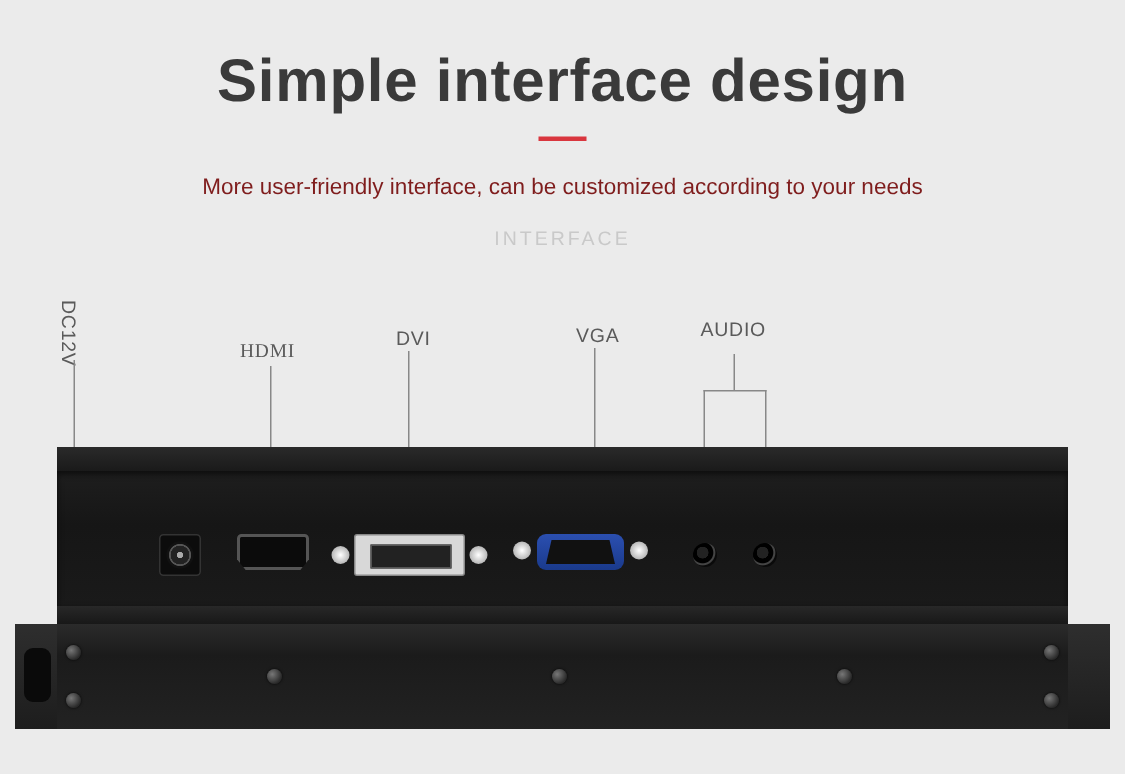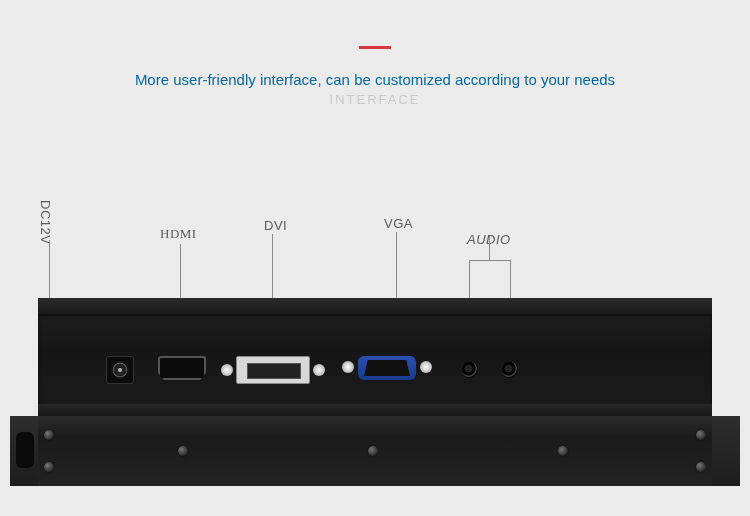--- a/index.html
+++ b/index.html
@@ -22,28 +22,28 @@
     letter-spacing: 0.5px;
   }
   .underline {
     width: 32px;
     height: 3px;
     background: #d9363e;
     margin: 14px auto 20px auto;
   }
   .subtitle {
     font-size: 15px;
-    color: #0369a1;
+    color: #7f1d1d;
     line-height: 1.5;
   }
   .eyebrow {
     font-size: 13px;
     color: #c9c9c9;
     letter-spacing: 2px;
-    margin-top: 0;
+    margin-top: 14px;
     font-weight: 500;
   }
   .labels {
     position: absolute;
     top: 0; left: 0; right: 0;
   }
   .port-label {
     position: absolute;
     font-size: 13px;
     color: #5a5a5a;
@@ -51,21 +51,21 @@
   }
   .dc-label {
     writing-mode: vertical-rl;
     text-orientation: mixed;
     top: 200px;
     left: 38px;
   }
   .hdmi-label { top: 226px; left: 160px; font-family: Liberation Serif, serif; }
   .dvi-label  { top: 218px; left: 264px; }
   .vga-label  { top: 216px; left: 384px; }
-  .audio-label{ top: 232px; left: 467px; font-style: italic; }
+  .audio-label{ top: 212px; left: 467px; }
 
   .leader {
     position: absolute;
     background: #888;
   }
   .leader-dc   { left: 49px;  top: 240px; width: 1px; height: 112px; }
   .leader-hdmi { left: 180px; top: 244px; width: 1px; height: 104px; }
   .leader-dvi  { left: 272px; top: 234px; width: 1px; height: 114px; }
   .leader-vga  { left: 396px; top: 232px; width: 1px; height: 116px; }
   .leader-audioL { left: 469px; top: 260px; width: 1px; height: 92px; }
@@ -202,20 +202,21 @@
     position:absolute; background:#0a0a0a; border-radius:6px;
     width:18px;height:36px; top:16px;
   }
   .flange .slotL{ left:-22px;}
   .flange .slotR{ right:-22px;}
 </style>
 </head>
 <body>
 
 <div class="header">
+  <div class="title">Simple interface design</div>
   <div class="underline"></div>
   <div class="subtitle">More user-friendly interface, can be customized according to your needs</div>
   <div class="eyebrow">INTERFACE</div>
 </div>
 
 <div class="labels">
   <div class="port-label dc-label">DC12V</div>
   <div class="port-label hdmi-label">HDMI</div>
   <div class="port-label dvi-label">DVI</div>
   <div class="port-label vga-label">VGA</div>

